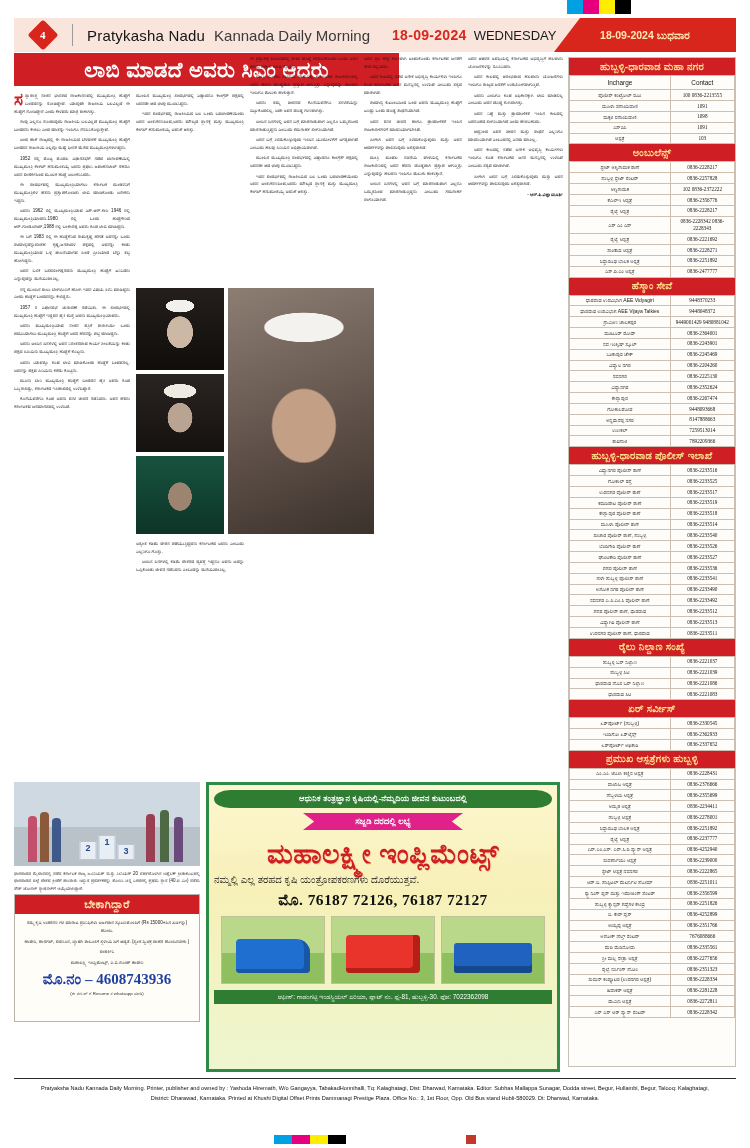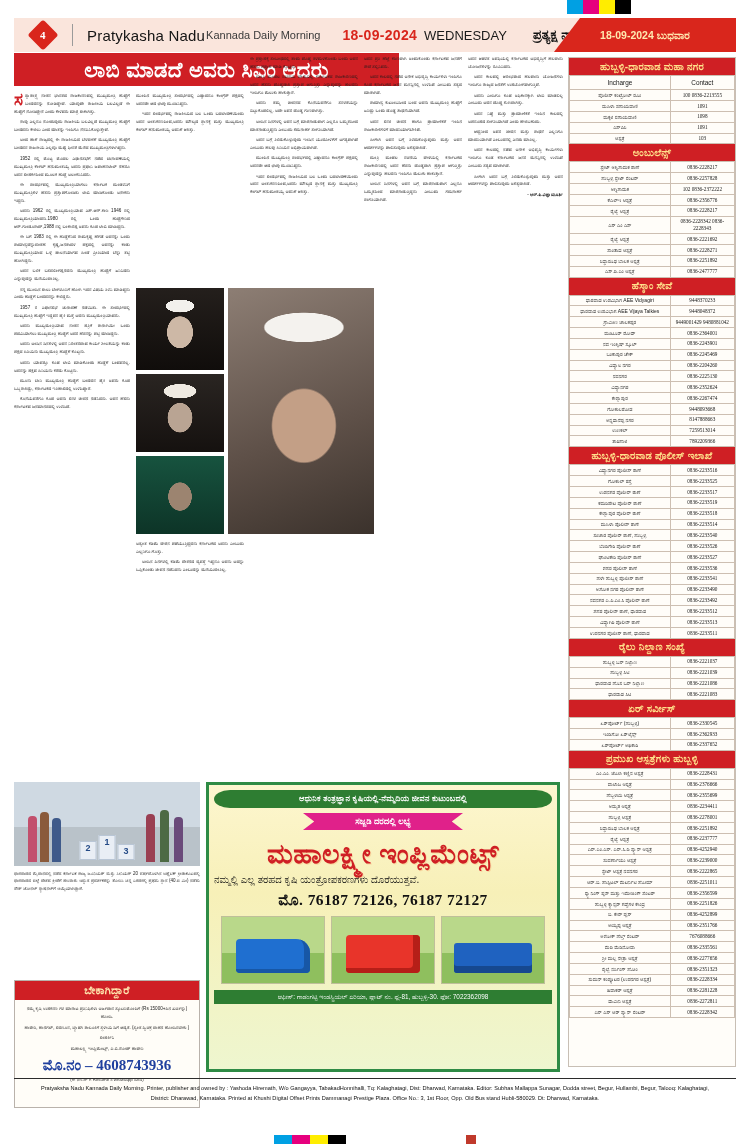--- a/index.html
+++ b/index.html
@@ -31,21 +31,21 @@
     display: flex; align-items: center; justify-content: center;
     border-radius: 3px;
   }
   .page-badge span {
     transform: rotate(-45deg);
     color: #fff; font-size: 11px; font-weight: bold;
     font-family: "Liberation Serif", serif;
   }
   .mast-div { width: 1px; height: 22px; background: #9a9a9a; margin: 0 14px 0 18px; }
   .mast-title { font-size: 15px; font-weight: normal; color: #141414; letter-spacing: .2px; }
-  .mast-sub { font-size: 11px; color: #3a3a3a; margin-left: 1px; }
+  .mast-sub { font-size: 15px; color: #3a3a3a; margin-left: 9px; }
   .mast-date { font-size: 14px; font-weight: bold; color: #d9261c; margin-left: 22px; letter-spacing: .3px; }
   .mast-day { font-size: 13px; color: #1a1a1a; margin-left: 7px; }
   .mast-kn { font-size: 13px; font-weight: bold; color: #111; margin-left: 26px; }
   .mast-red-tail {
     position: absolute; right: 0; top: 0; height: 34px; width: 182px;
     background: #d9261c; color: #ffe9b0;
     font-size: 10.5px; font-weight: bold;
     display: flex; align-items: center; justify-content: center;
     clip-path: polygon(26px 0, 100% 0, 100% 100%, 0 100%);
   }
@@ -105,21 +105,21 @@
   .podium { position: absolute; bottom: 6px; left: 50%; transform: translateX(-50%);
             display: flex; align-items: flex-end; gap: 2px; }
   .podium b { display:flex; align-items:flex-start; justify-content:center;
               color:#244a86; font-size:9px; font-weight:bold; background:#e9eef5;
               border:1px solid #b9c6d6; width:17px; padding-top:1px; }
   .ppl { position: absolute; bottom: 4px; width: 9px; border-radius: 4px 4px 0 0; }
   .bl-caption { position: absolute; top: 870px; left: 14px; width: 186px; height: 52px;
     font-size: 4.5px; line-height: 1.62; text-align: justify; color: #1b1b1b; }
 
   
-  .want-box { position: absolute; top: 980px; left: 14px; width: 186px; height: 128px;
+  .want-box { position: absolute; top: 894px; left: 14px; width: 186px; height: 128px;
     border: 1px solid #b9b2ab; background: #fffdf8; padding: 0 0 3px; }
   .want-head { background: #cf1f24; color: #ffe9b0; text-align: center;
     font-size: 11px; font-weight: bold; padding: 3px 0; letter-spacing: .3px; }
   .want-body { font-size: 4.6px; line-height: 1.7; color: #1b1b1b;
     text-align: center; padding: 5px 6px 0; }
   .want-body p { margin-bottom: 3px; }
   .want-phone { text-align: center; font-size: 15px; font-weight: bold;
     color: #1f3f9e; margin-top: 4px; font-family: "Liberation Serif", serif; }
   .want-note { text-align: center; font-size: 4.4px; color: #333; margin-top: 3px; }
 

